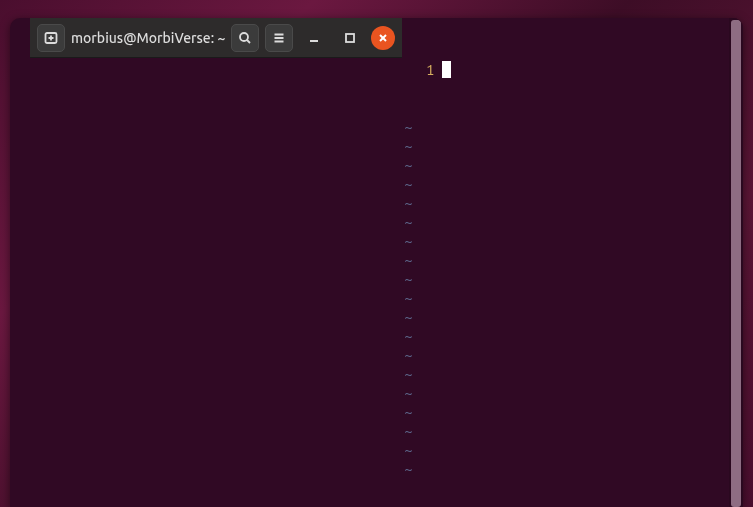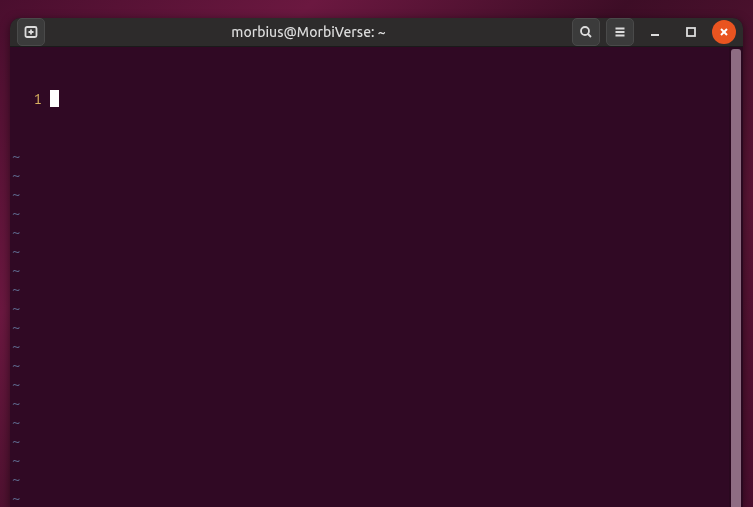--- a/index.html
+++ b/index.html
@@ -18,22 +18,22 @@
     .window {
       position: absolute;
       top: 18px;
       left: 10px;
       right: 10px;
       bottom: 0;
       background: #300924;
       border-radius: 10px 10px 0 0;
       overflow: hidden;
       display: flex;
-      flex-direction: column;
       box-shadow: 0 2px 10px rgba(0,0,0,0.5);
+      padding-left: 20px;
     }
     .titlebar {
       height: 40px;
       background: #2d2b2b;
       display: flex;
       align-items: center;
       padding: 0 7px;
       gap: 6px;
       border-bottom: 1px solid #1a1a1a;
     }

